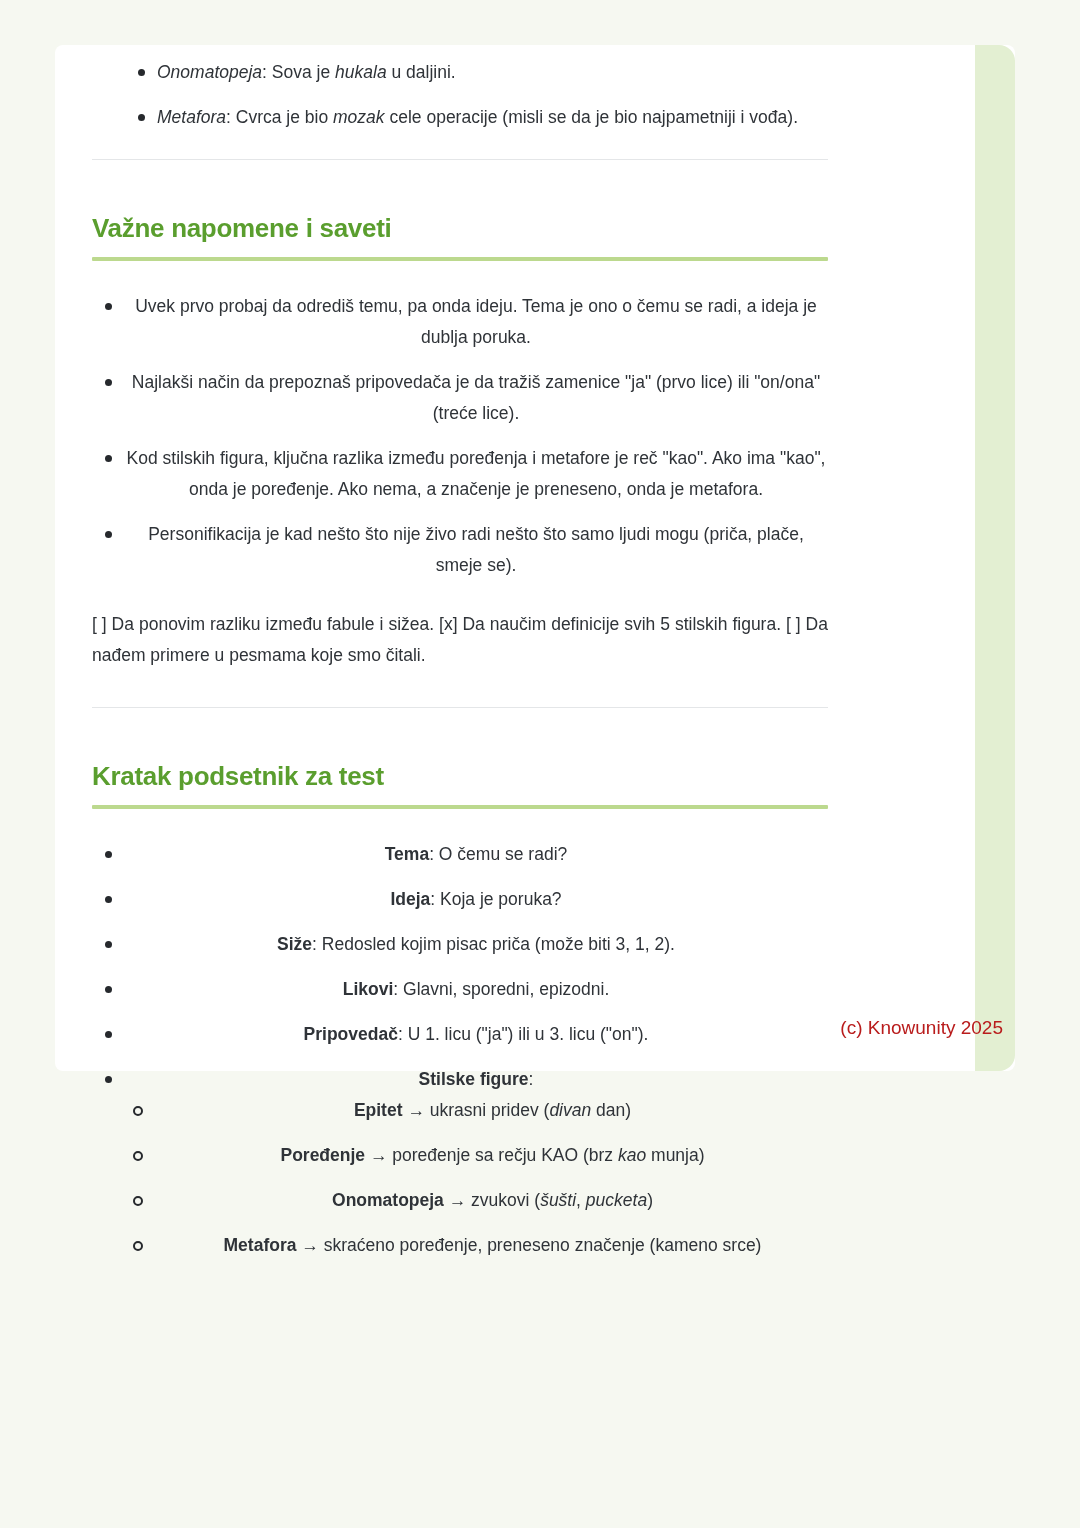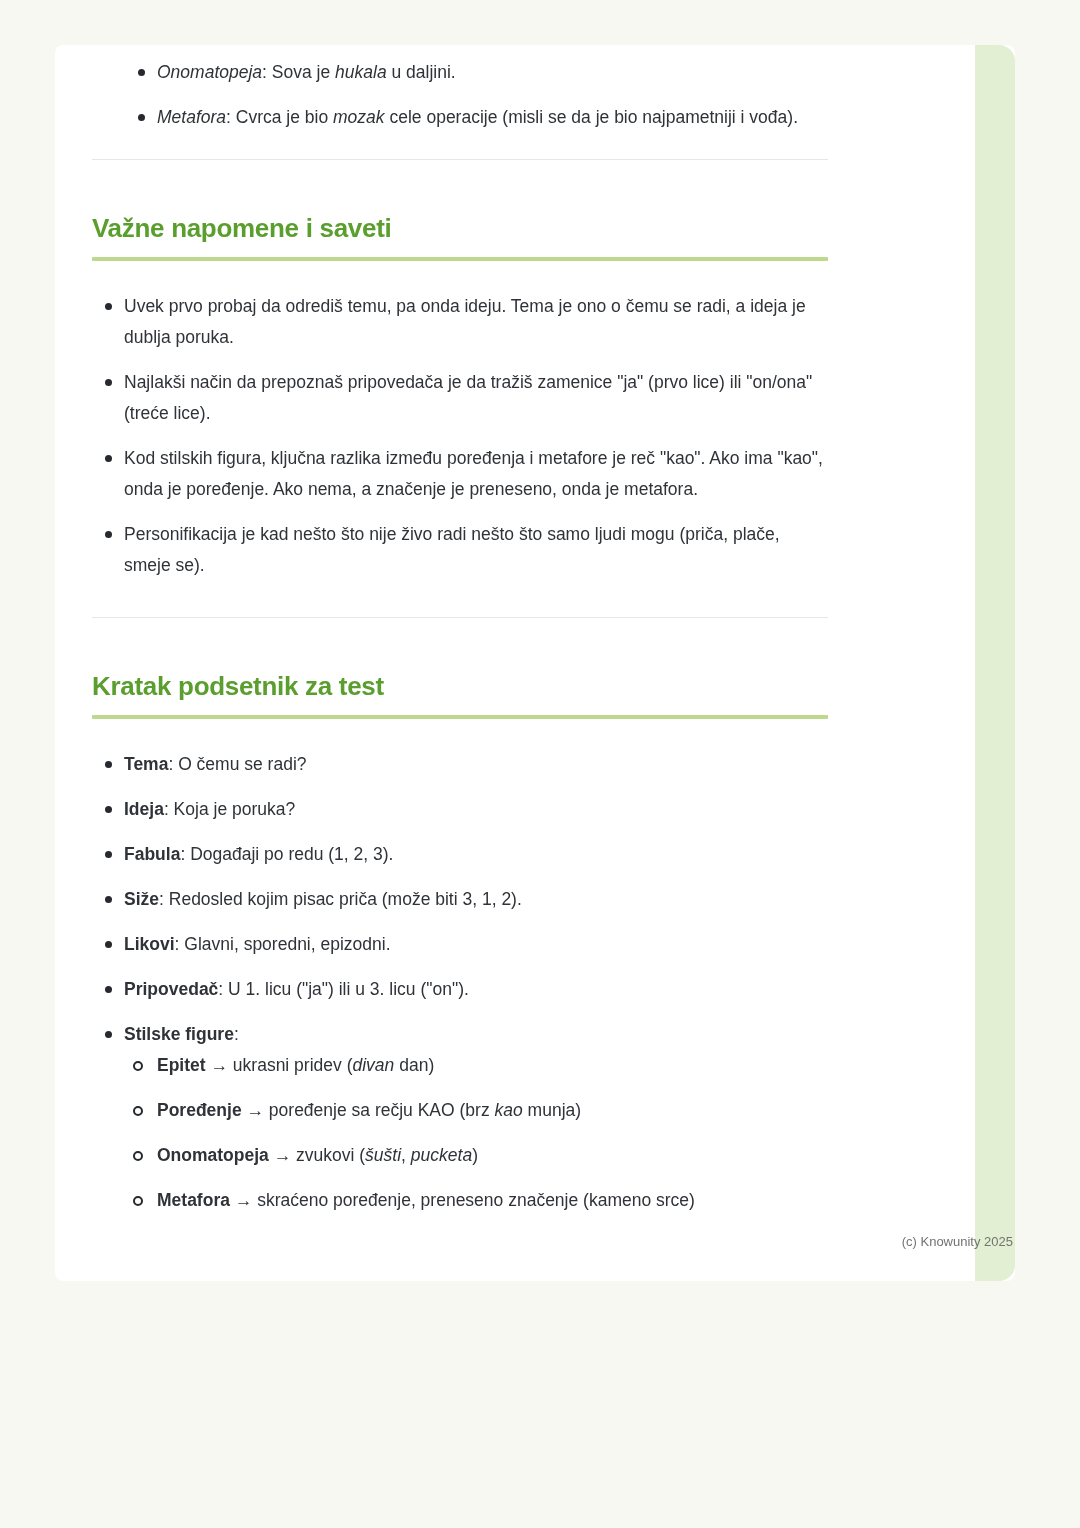--- a/index.html
+++ b/index.html
@@ -7,21 +7,21 @@
     width: 1080px; height: 1528px;
     background: #f6f8f1;
     font-family: "Liberation Sans", "DejaVu Sans", sans-serif;
     color: #2f3338;
     overflow: hidden;
     position: relative;
   }
   .page-card {
     position: absolute;
     left: 55px; top: 45px;
-    width: 960px; height: 1236px;
+    width: 960px; height: 1026px;
     background: #ffffff;
     border-radius: 8px;
   }
   .accent-stripe {
     position: absolute;
     right: 0; top: 0; bottom: 0;
     width: 40px;
     background: #e3efd2;
     border-radius: 0 16px 16px 0;
   }
@@ -68,31 +68,31 @@
     font-size: 26px; font-weight: 700; letter-spacing: -0.3px;
     color: #5a9e2e;
     line-height: 40px;
   }
   .heading-underline {
     width: 736px; height: 4px;
     background: #bcd98e;
     margin-top: 9px;
     border-radius: 1px;
   }
-  .after-heading { margin-top: 30px; }
+  .after-heading { margin-top: 30px; text-align: center; }
   .para.checklist {
     margin: 28px 0 0 0;
     text-align: justify;
   }
   .spacer-mid { height: 36px; }
   .footer {
     position: absolute;
-    right: 2px; bottom: 32px;
-    font-size: 13px;
-    color: #737373;
+    right: 12px; bottom: 32px;
+    font-size: 19px;
+    color: #b91c1c;
     z-index: 2;
   }
 </style>
 </head>
 <body>
 
 <div class="page-card">
   <div class="accent-stripe"></div>
 
   <div class="content">
@@ -119,36 +119,34 @@
         <div class="li-text"><span>Najlakši način da prepoznaš pripovedača je da tražiš zamenice "ja" (prvo lice) ili "on/ona" (treće lice).</span></div>
       </li>
       <li>
         <div class="li-text"><span>Kod stilskih figura, ključna razlika između poređenja i metafore je reč "kao". Ako ima "kao", onda je poređenje. Ako nema, a značenje je preneseno, onda je metafora.</span></div>
       </li>
       <li>
         <div class="li-text"><span>Personifikacija je kad nešto što nije živo radi nešto što samo ljudi mogu (priča, plače, smeje se).</span></div>
       </li>
     </ul>
 
+    <p class="para checklist"><span>[ ] Da ponovim razliku između fabule i sižea. [x] Da naučim definicije svih 5 stilskih figura. [ ] Da nađem primere u pesmama koje smo čitali.</span></p>
 
     <div class="spacer-mid"></div>
     <hr class="divider" style="margin-top:0;">
 
     <h1 class="section-title">Kratak podsetnik za test</h1>
     <div class="heading-underline"></div>
 
     <ul class="main after-heading">
       <li>
         <div class="li-text"><span class="b">Tema</span><span>: O čemu se radi?</span></div>
       </li>
       <li>
         <div class="li-text"><span class="b">Ideja</span><span>: Koja je poruka?</span></div>
-      </li>
-      <li>
-        <div class="li-text"><span class="b">Fabula</span><span>: Događaji po redu (1, 2, 3).</span></div>
       </li>
       <li>
         <div class="li-text"><span class="b">Siže</span><span>: Redosled kojim pisac priča (može biti 3, 1, 2).</span></div>
       </li>
       <li>
         <div class="li-text"><span class="b">Likovi</span><span>: Glavni, sporedni, epizodni.</span></div>
       </li>
       <li>
         <div class="li-text"><span class="b">Pripovedač</span><span>: U 1. licu ("ja") ili u 3. licu ("on").</span></div>
       </li>

